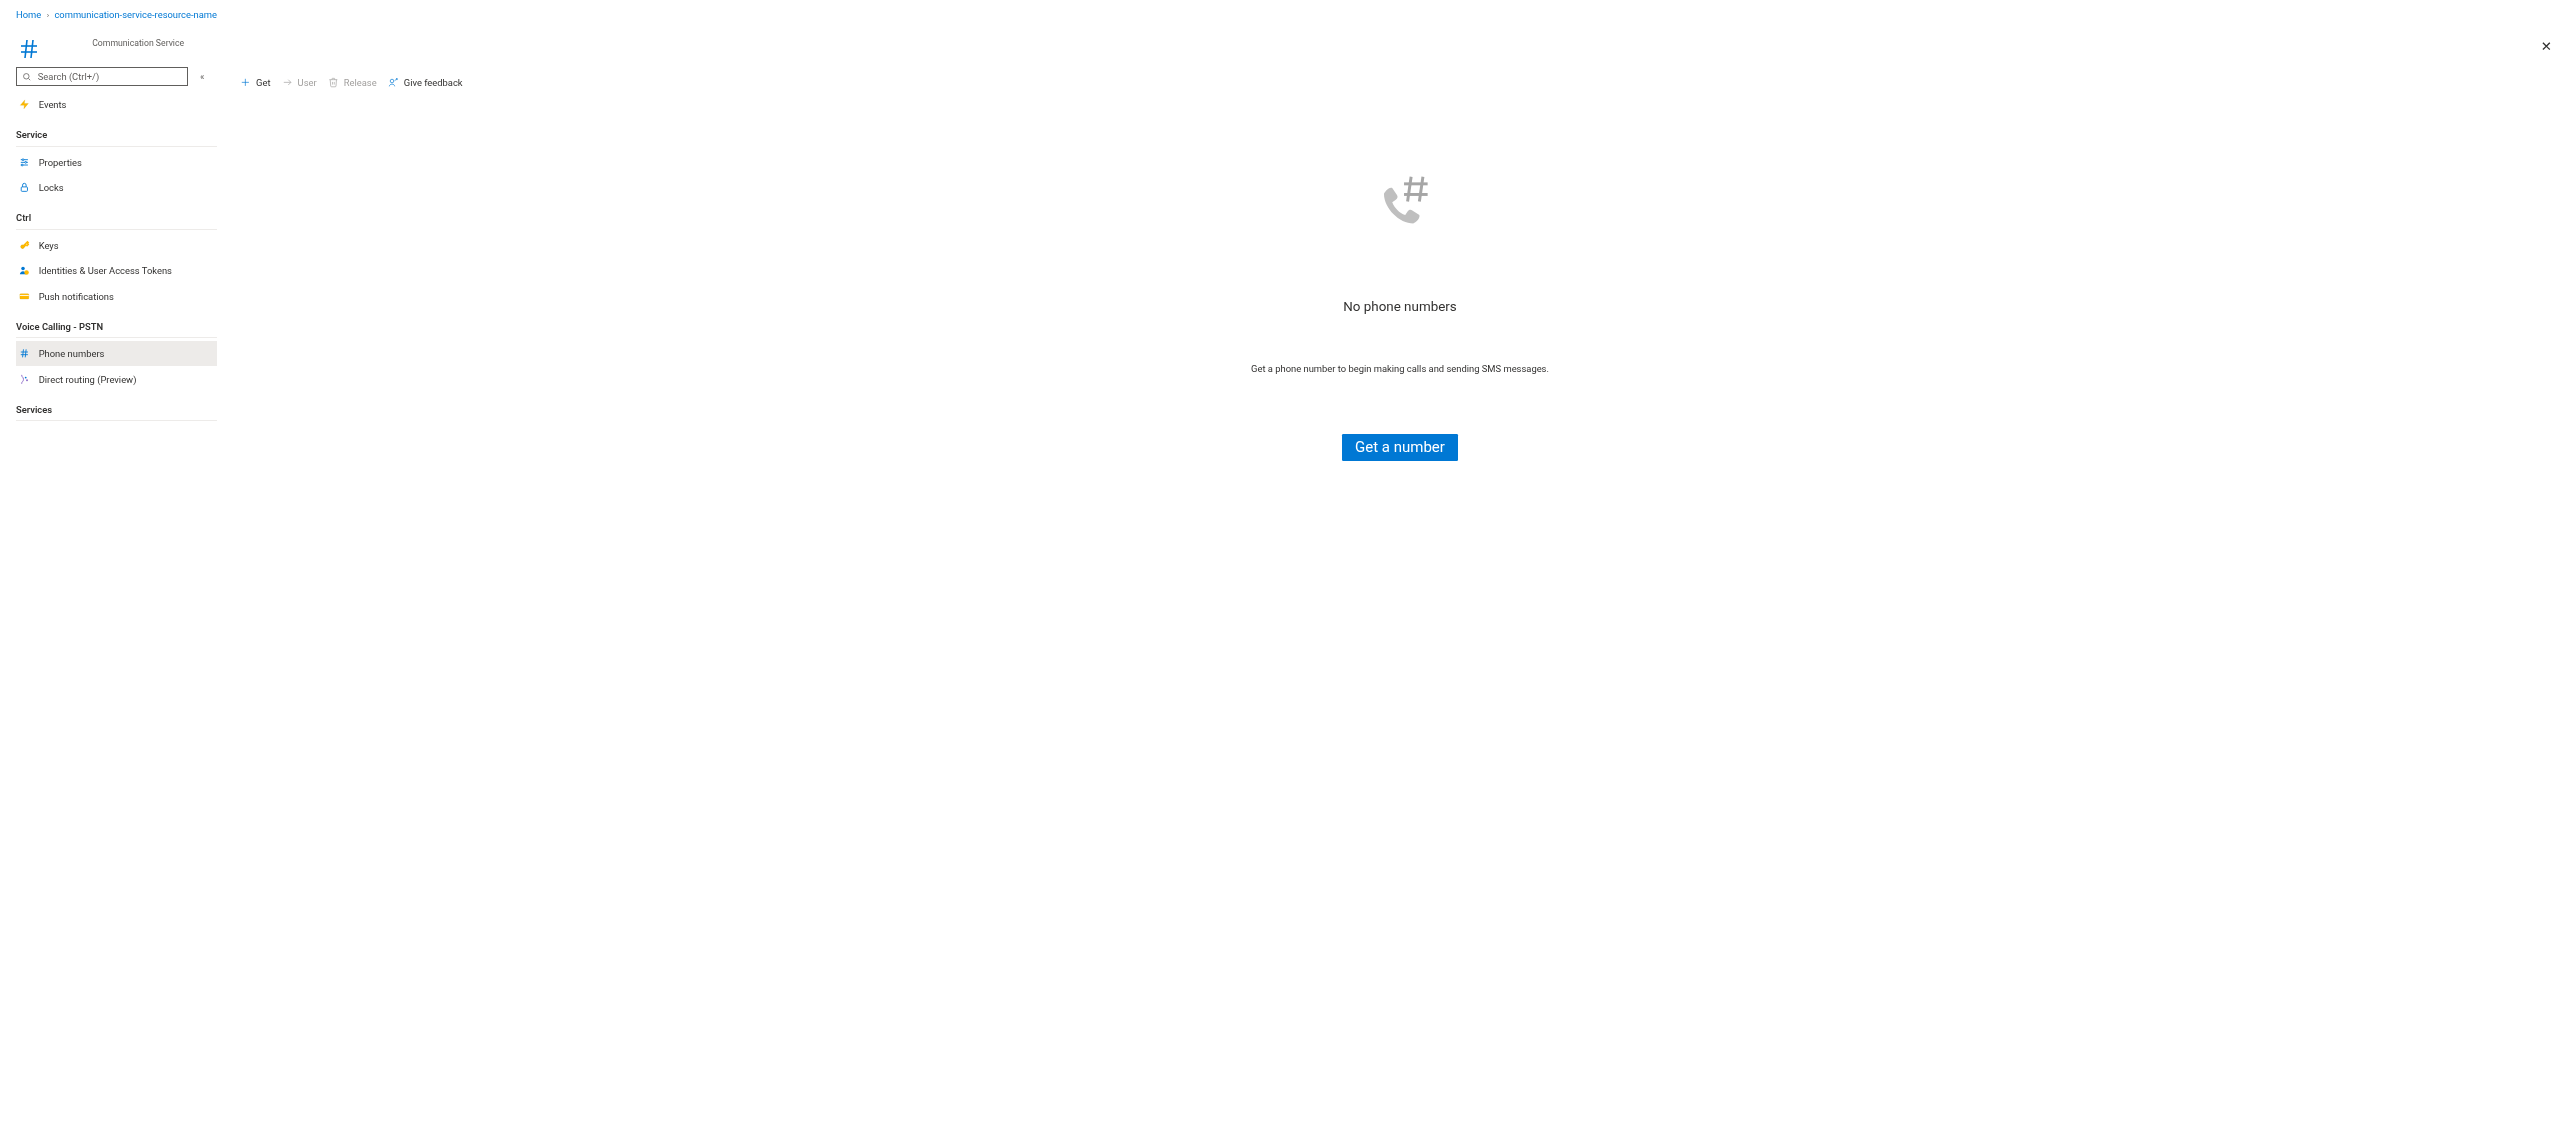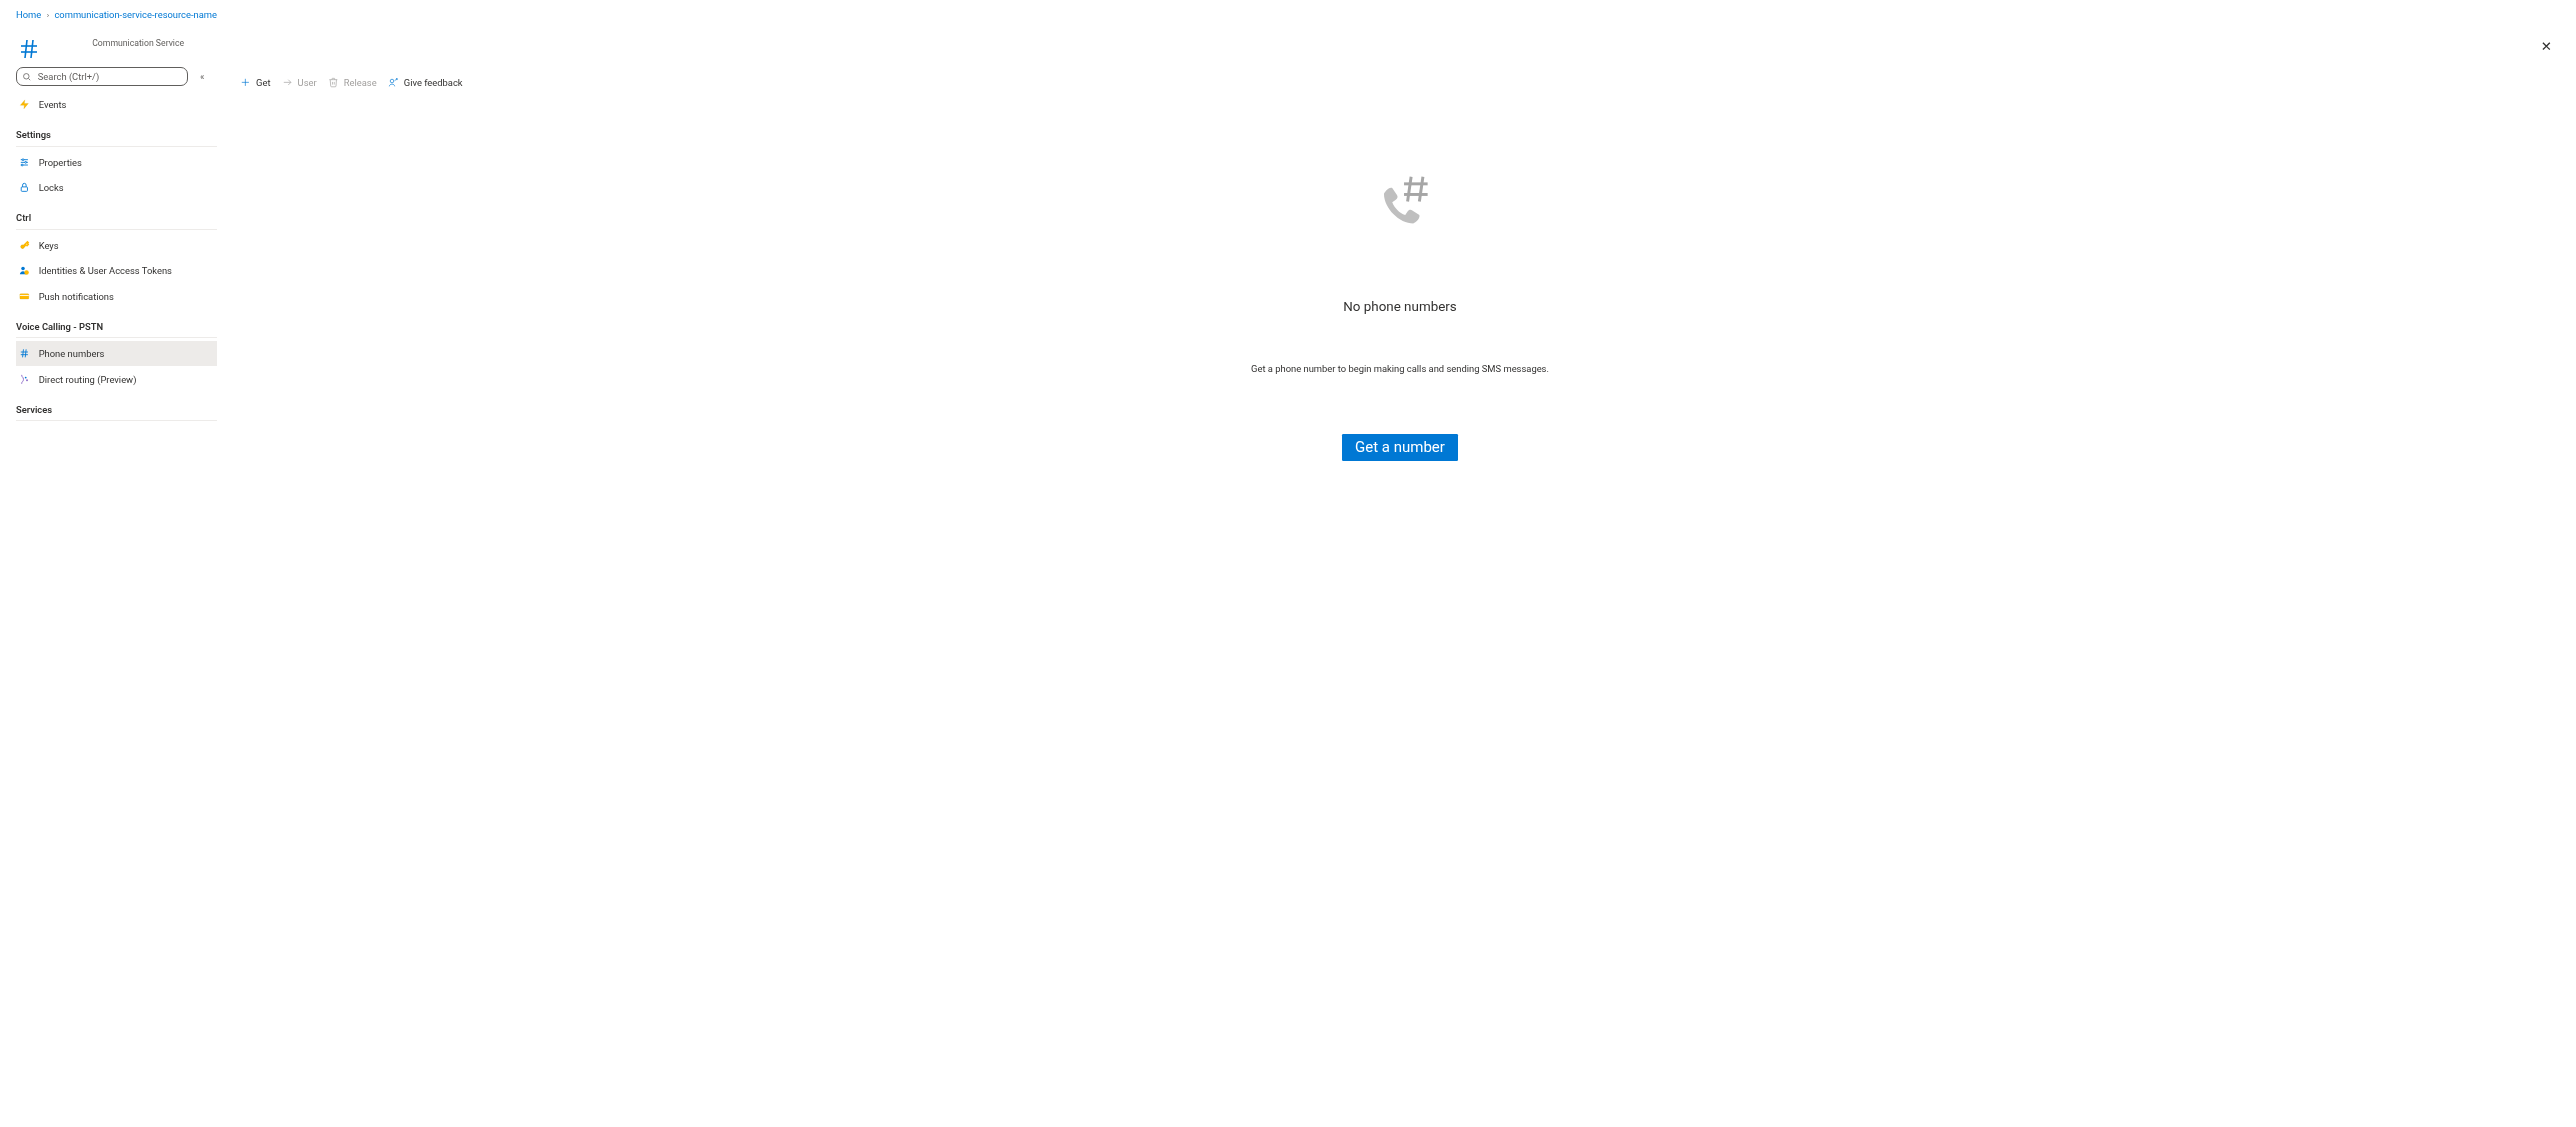--- a/index.html
+++ b/index.html
@@ -101,21 +101,21 @@
     display: flex;
     align-items: center;
     gap: 9.4px;
     margin-bottom: 5.4px;
   }
   .search-box {
     flex: 1;
     display: flex;
     align-items: center;
     border: 0.7px solid #605e5c;
-    border-radius: 7px;
+    border-radius: 0;
     height: 19px;
     padding: 0 5.4px;
     max-width: 172px;
   }
   .search-box svg { flex-shrink: 0; }
   .search-box input {
     border: none;
     outline: none;
     flex: 1;
     font-size: 9.4px;
@@ -259,21 +259,21 @@
 
     <div class="nav-item">
       <span class="icon">
         <svg width="10.7" height="10.7" viewBox="0 0 24 24" fill="#ffb900" stroke="#c19c00" stroke-width="0.5">
           <polygon points="13 2 3 14 12 14 11 22 21 10 12 10 13 2"></polygon>
         </svg>
       </span>
       <span>Events</span>
     </div>
 
-    <div class="nav-group">Settings</div>
+    <div class="nav-group">Service</div>
 
     <div class="nav-item">
       <span class="icon">
         <svg width="10.7" height="10.7" viewBox="0 0 24 24" fill="none" stroke="#0078d4" stroke-width="2">
           <line x1="4" y1="6" x2="20" y2="6"></line>
             <circle cx="9" cy="6" r="2" fill="#fff"></circle>
           <line x1="4" y1="12" x2="20" y2="12"></line>
             <circle cx="15" cy="12" r="2" fill="#fff"></circle>
           <line x1="4" y1="18" x2="20" y2="18"></line>
             <circle cx="7" cy="18" r="2" fill="#fff"></circle>

